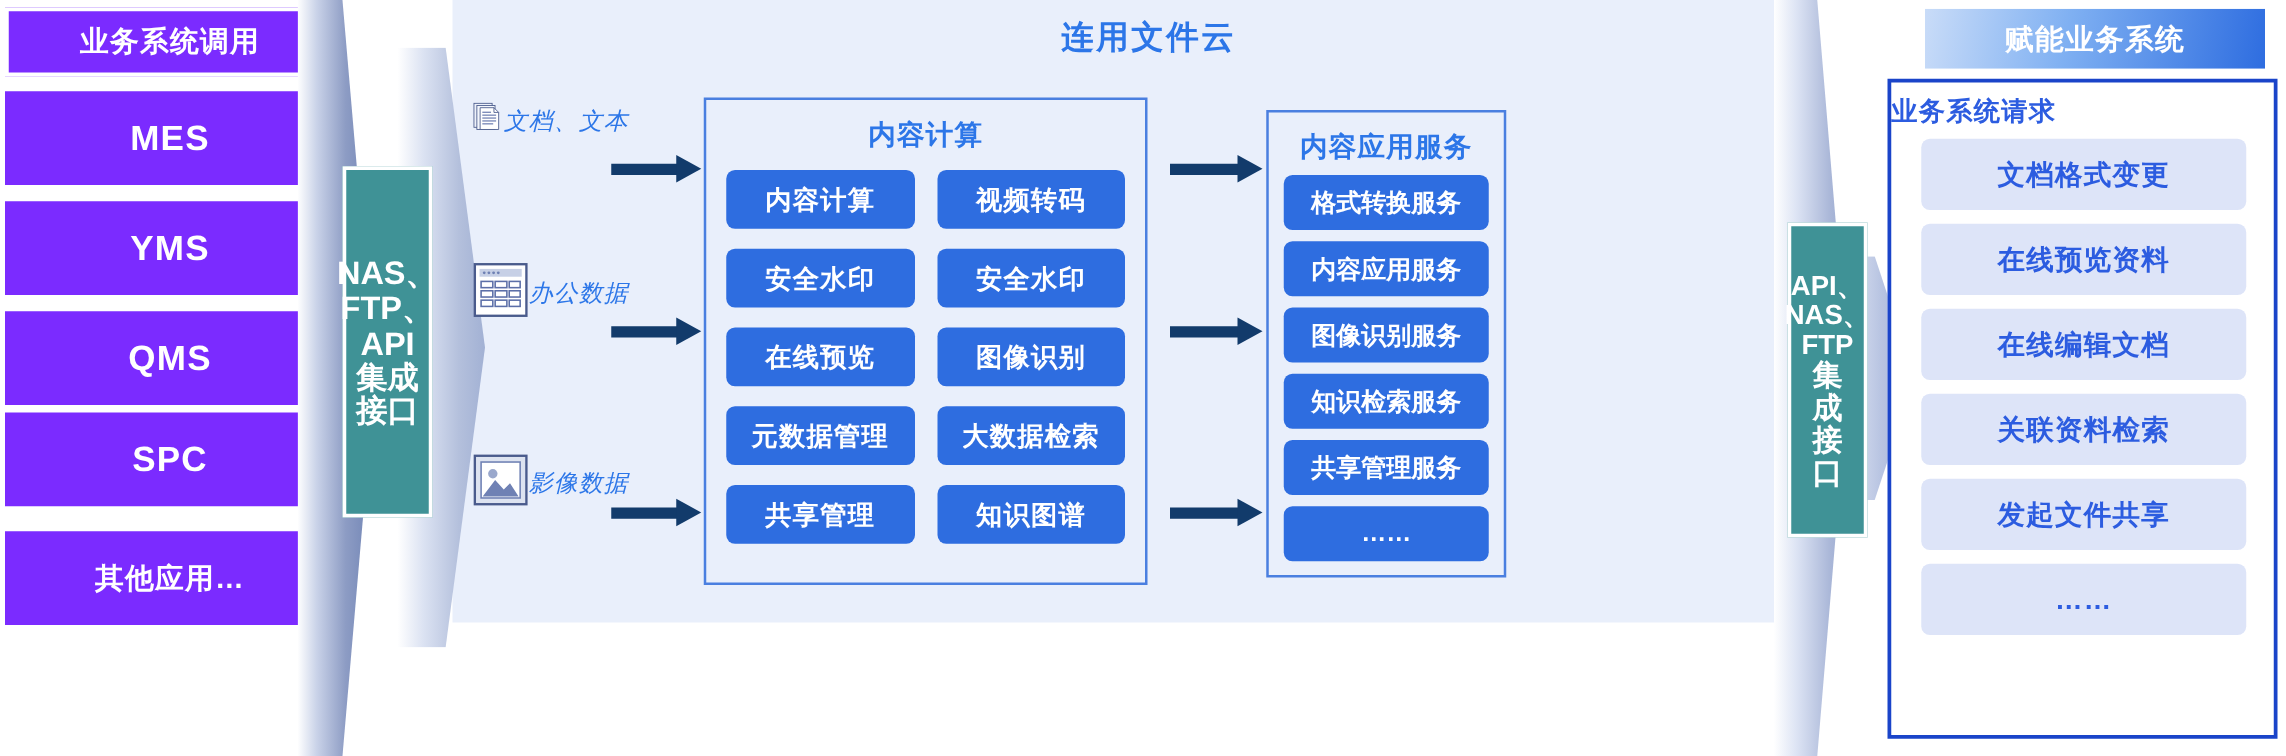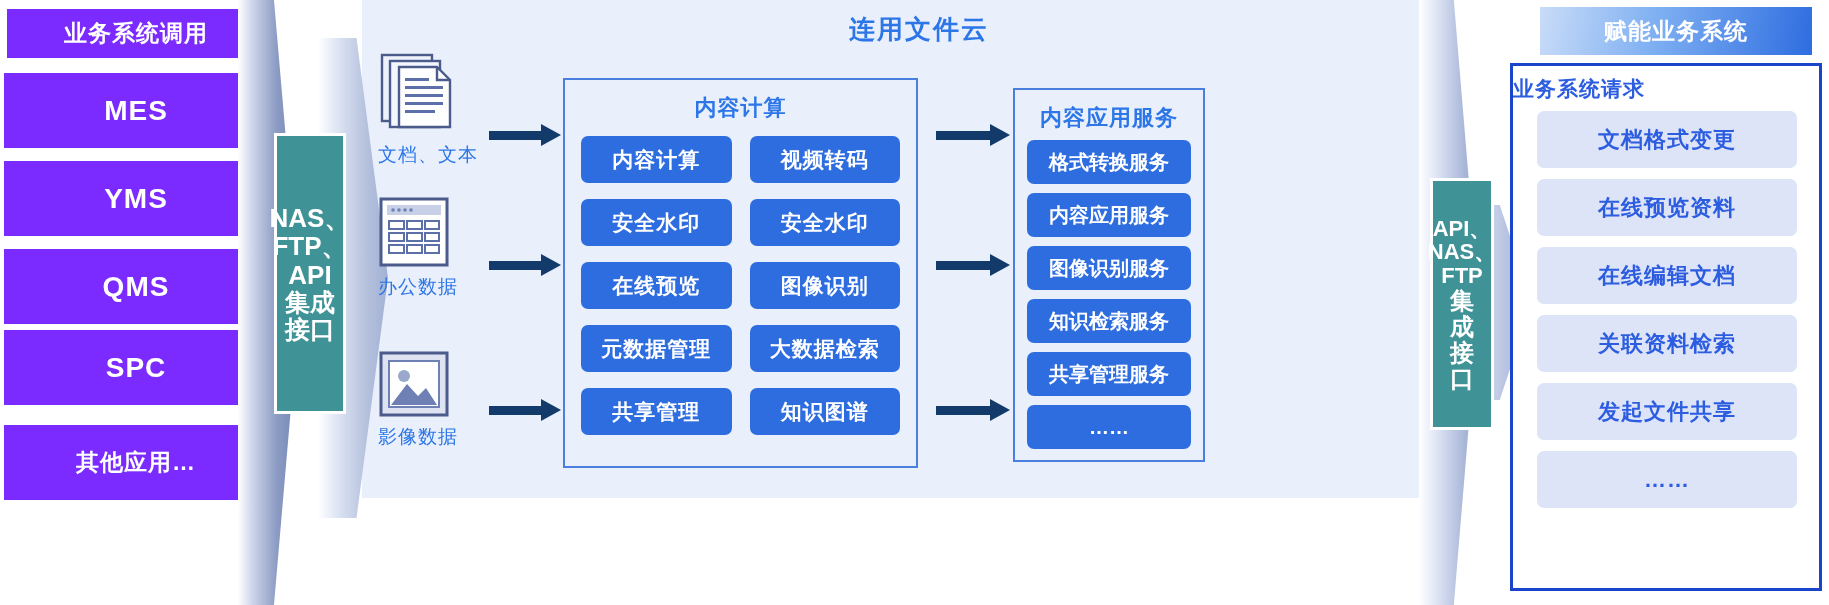--- a/index.html
+++ b/index.html
@@ -79,21 +79,21 @@
     position: absolute; left: 0; top: 12px; width: 1062px;
     text-align: center; color: #2C76E8;
     font-size: 26px; font-weight: bold; letter-spacing: 2px;
   }
   
   #cloud-title { text-align: center; padding-left: 52px; }
 
   
   .src {
     position: absolute; left: 378px; width: 125px;
-    display: flex; flex-direction: column; 
+    display: flex; flex-direction: row; align-items: center; font-style: italic;
   }
   .src .cap {
     margin-top: 6px; color: #2C76E8; font-size: 19px; letter-spacing: 1px;
     white-space: nowrap;
   }
   #src-1 { top: 52px; }
   #src-2 { top: 196px; }
   #src-3 { top: 350px; }
 
   

